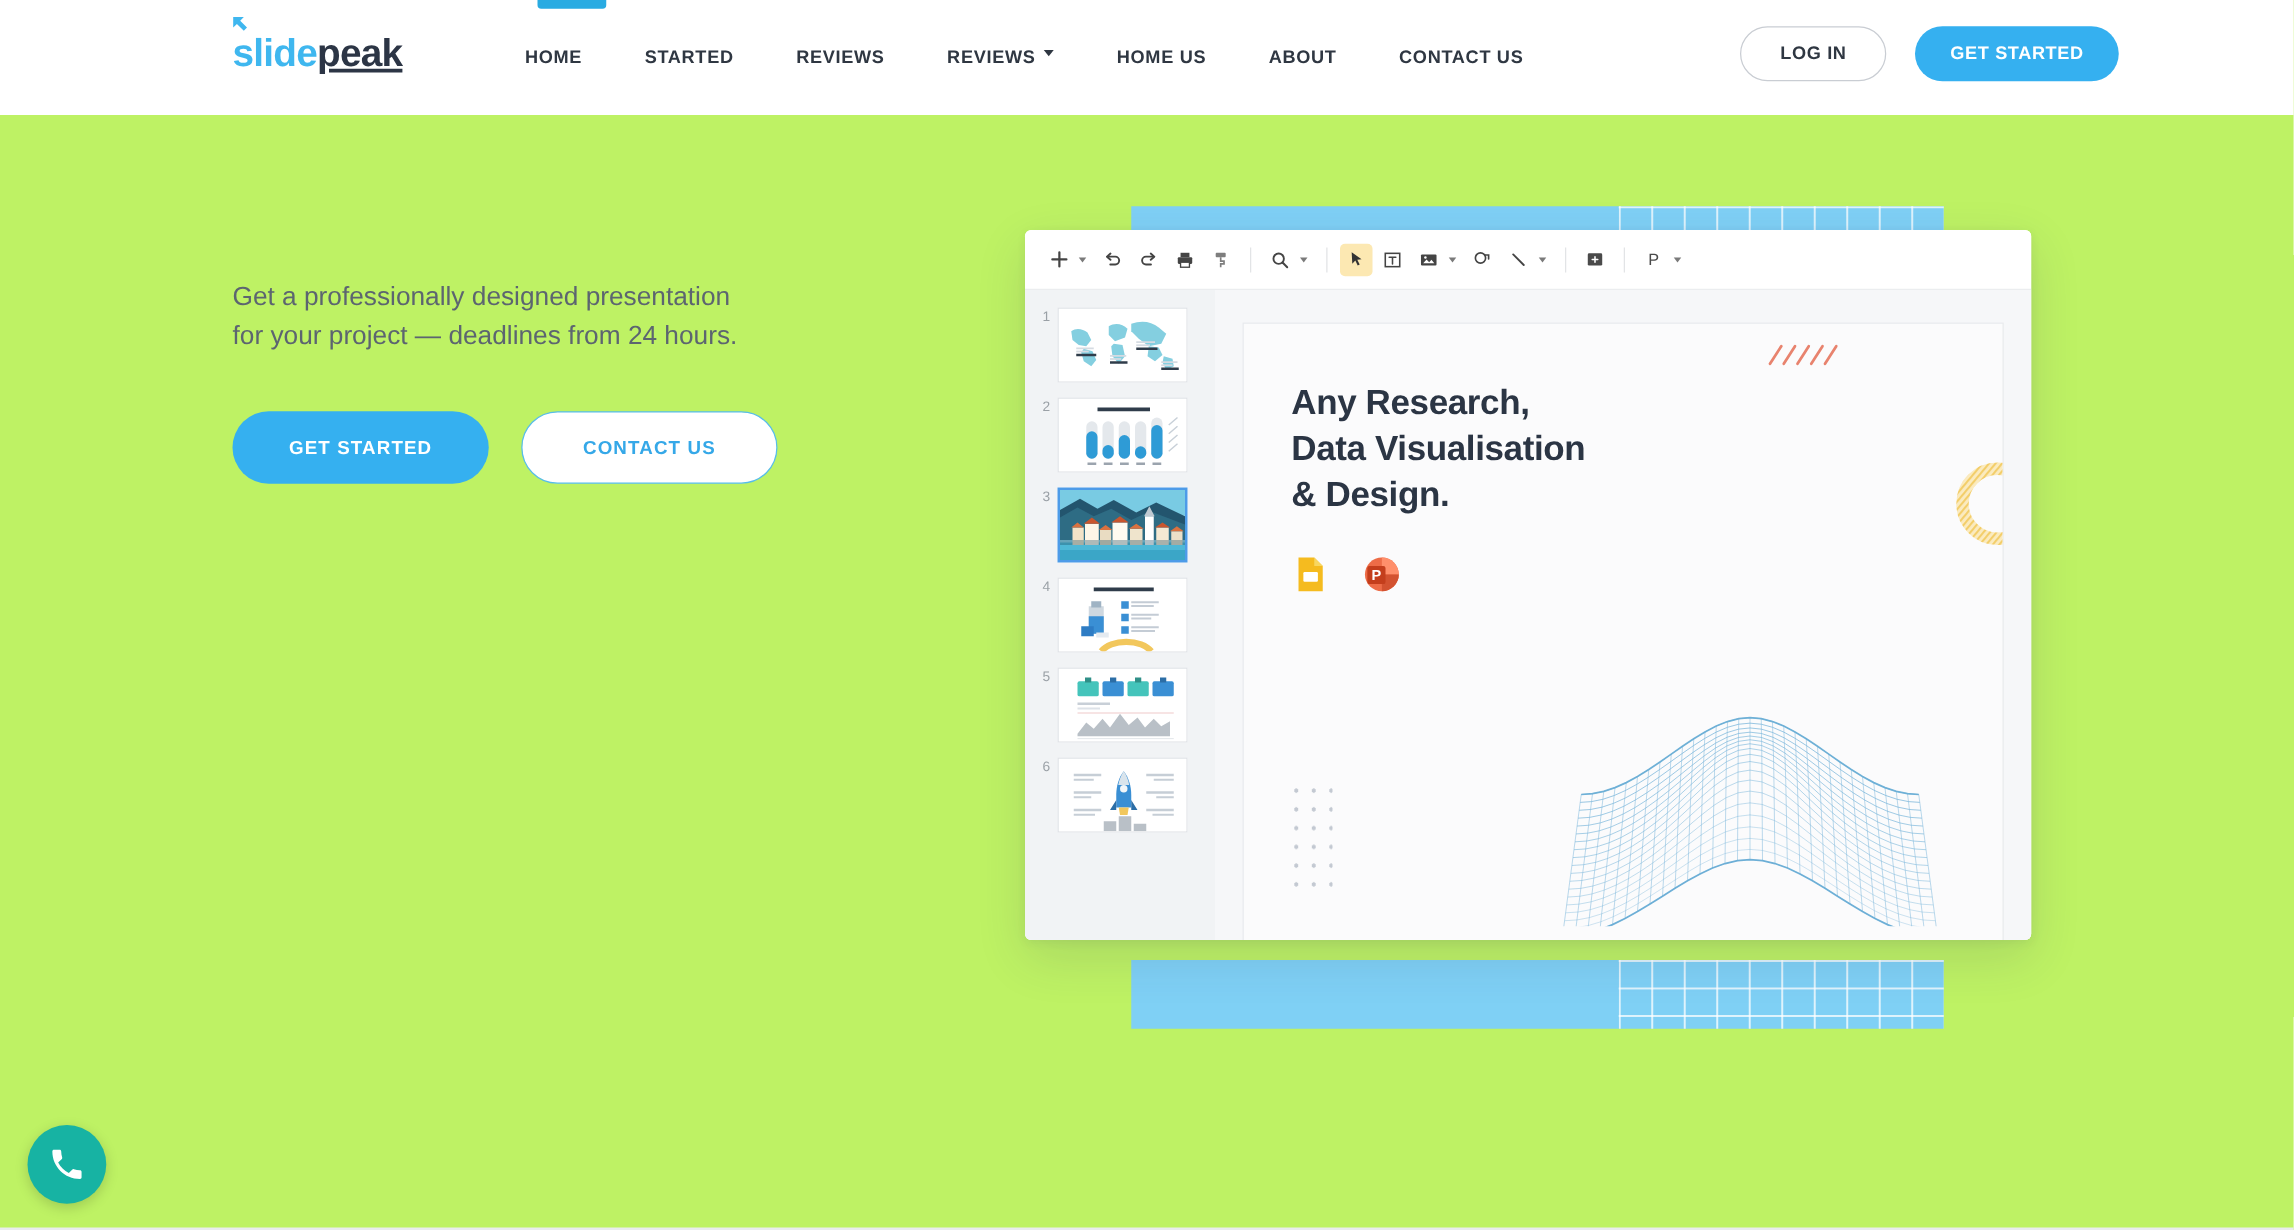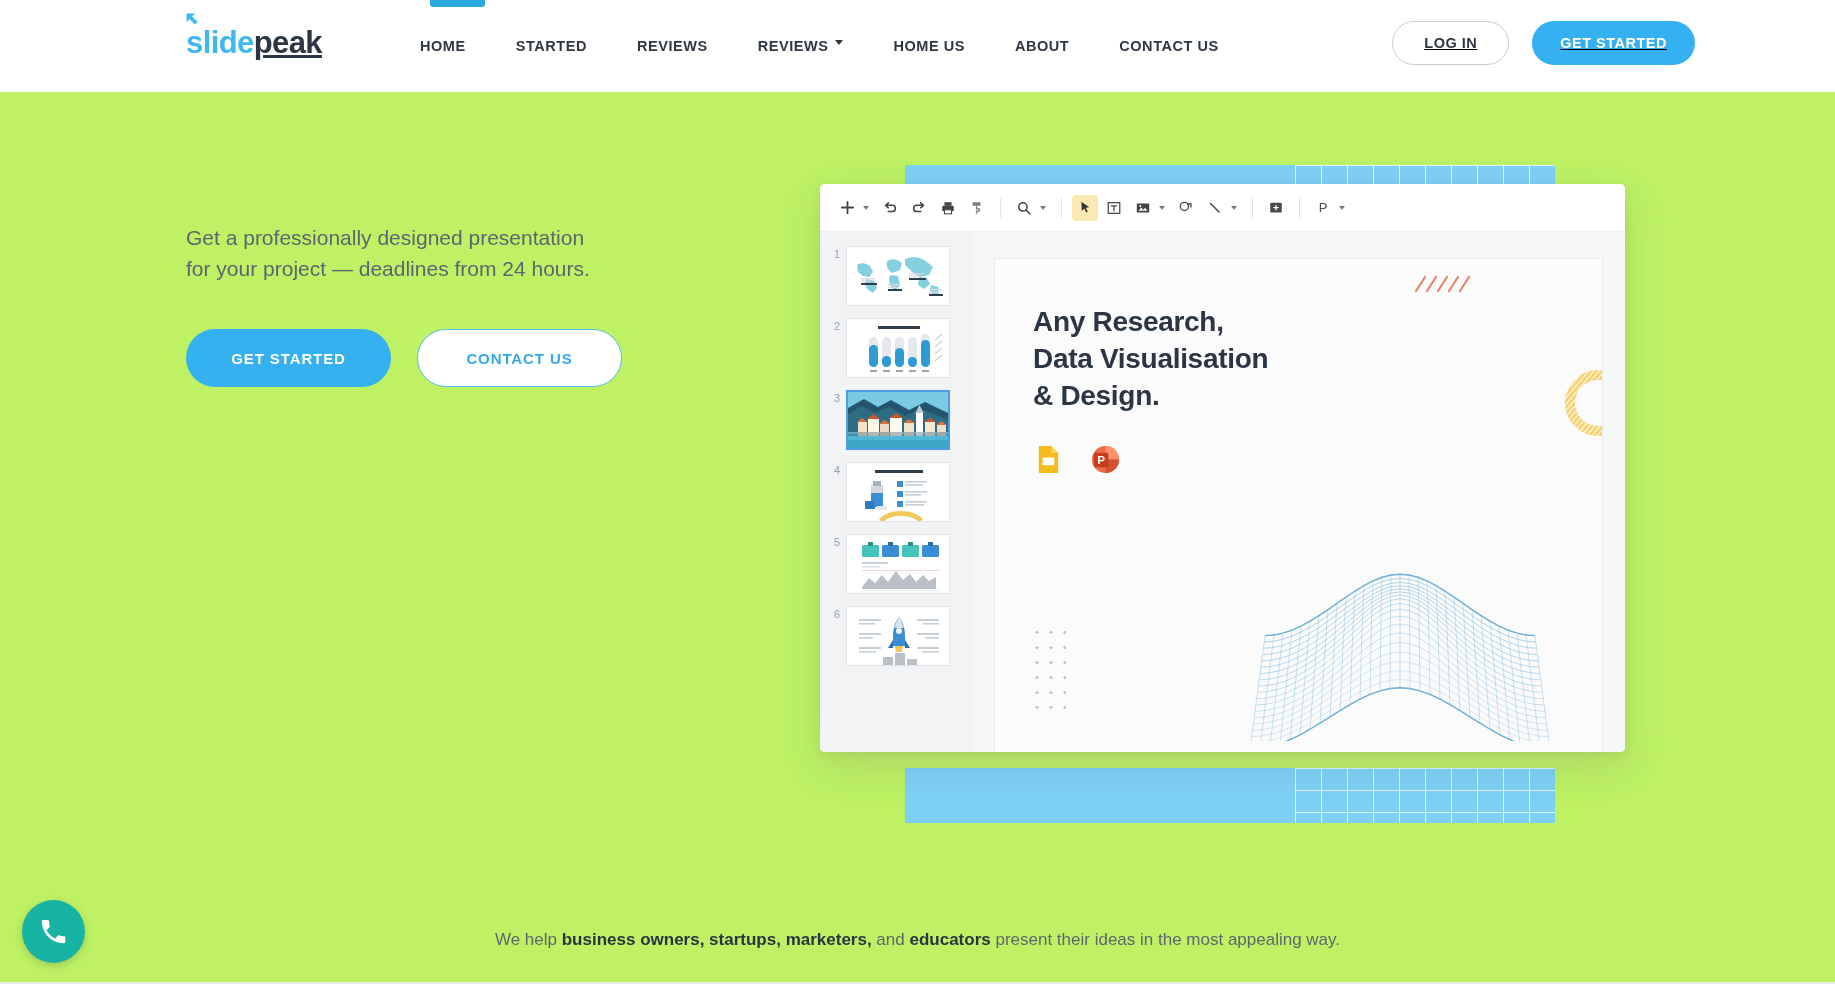--- a/index.html
+++ b/index.html
@@ -93,21 +93,20 @@
     margin-top: 2px;
   }
 
   .header-actions {
     position: absolute;
     right: 140px;
     top: 21px;
     display: flex;
     align-items: center;
     gap: 23px;
-    text-decoration: underline;
   }
   .btn-login {
     width: 117px;
     height: 44px;
     border-radius: 22px;
     border: 1px solid #C9CDD3;
     background: #fff;
     color: #2F3742;
     font-size: 14.5px;
     font-weight: 700;
@@ -866,23 +865,20 @@
                 </g>
             </svg>
 
           </div>
         </div>
 
       </div>
     </div>
   </div>
 
-  <div class="footline">
-    <span>We help </span><b>business owners, startups, marketers,</b><span> and </span><b>educators</b><span> present their ideas in the most appealing way.</span>
-  </div>
 
   <div class="hr-bottom"></div>
 
   <div class="phone-fab">
     <svg width="31" height="31" viewBox="0 0 24 24">
       <path d="M6.6 10.8c1.4 2.8 3.8 5.1 6.6 6.6l2.2-2.2c.3-.3.7-.4 1-.2 1.2.4 2.4.6 3.7.6.6 0 1 .4 1 1V20c0 .6-.4 1-1 1C10.6 21 3 13.4 3 4c0-.6.4-1 1-1h3.5c.6 0 1 .4 1 1 0 1.3.2 2.5.6 3.7.1.3 0 .7-.2 1z" fill="#ffffff"></path>
     </svg>
   </div>
 
 </div>

